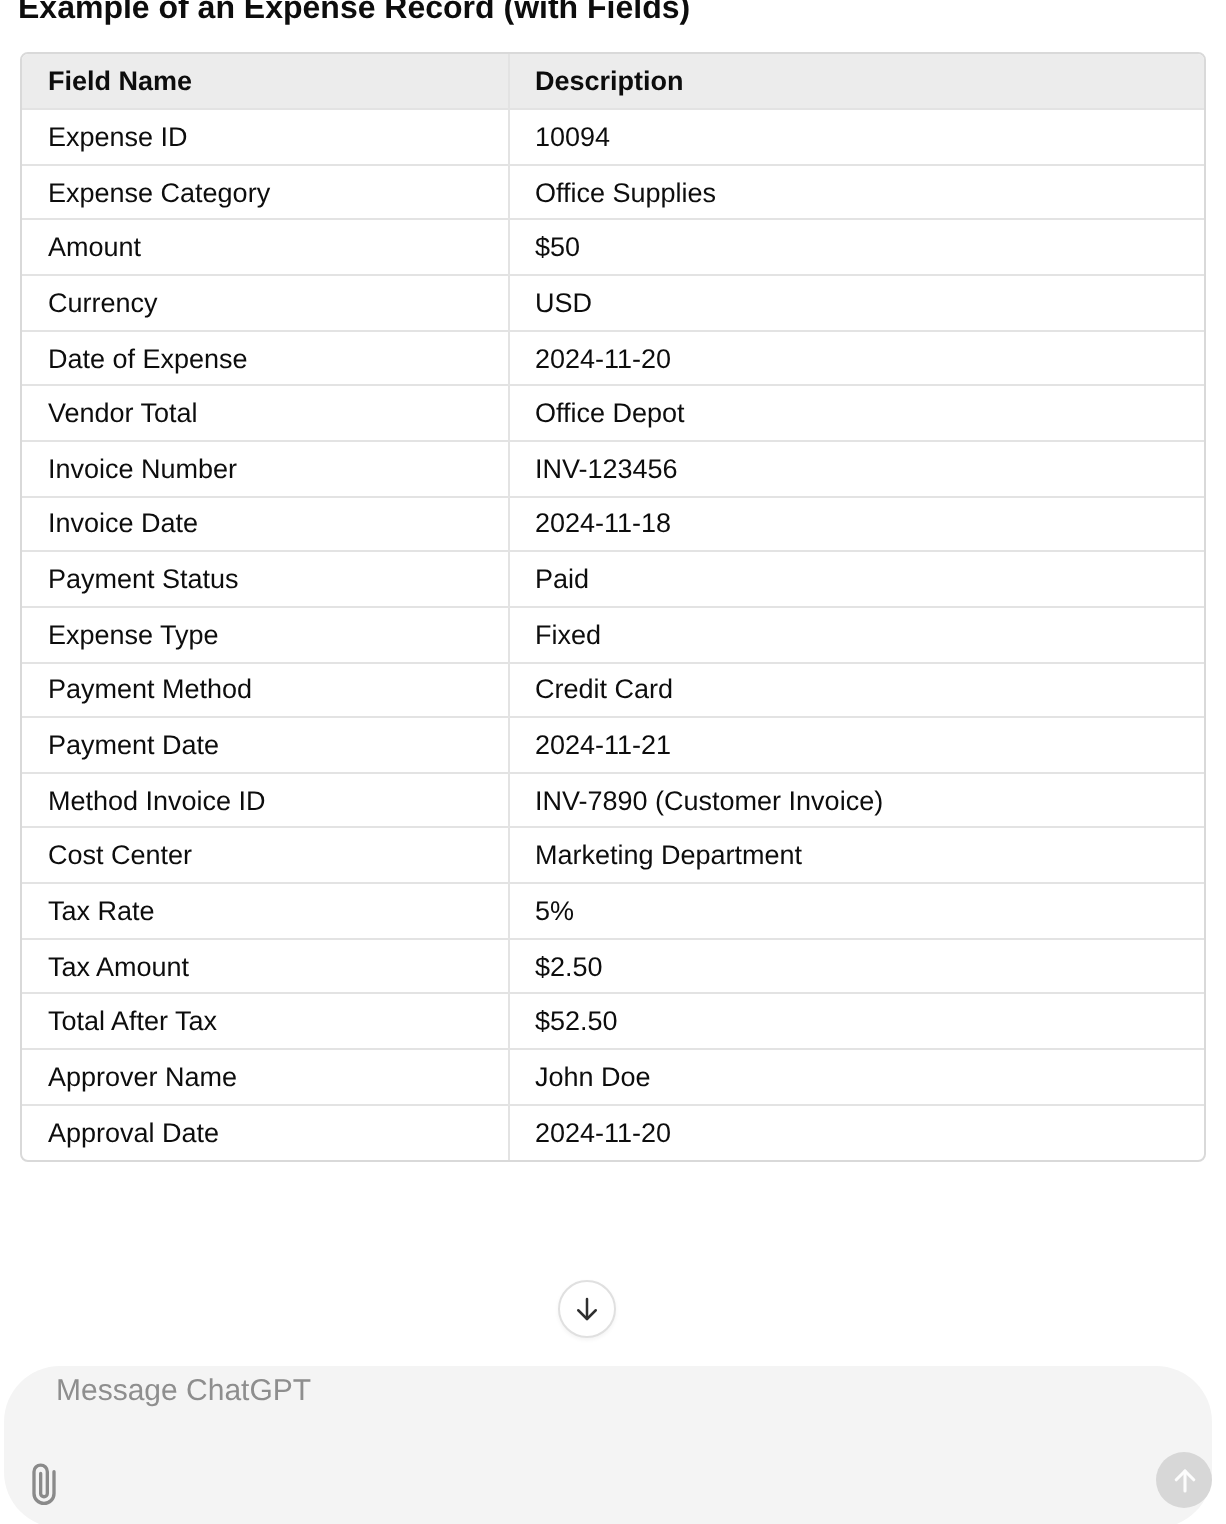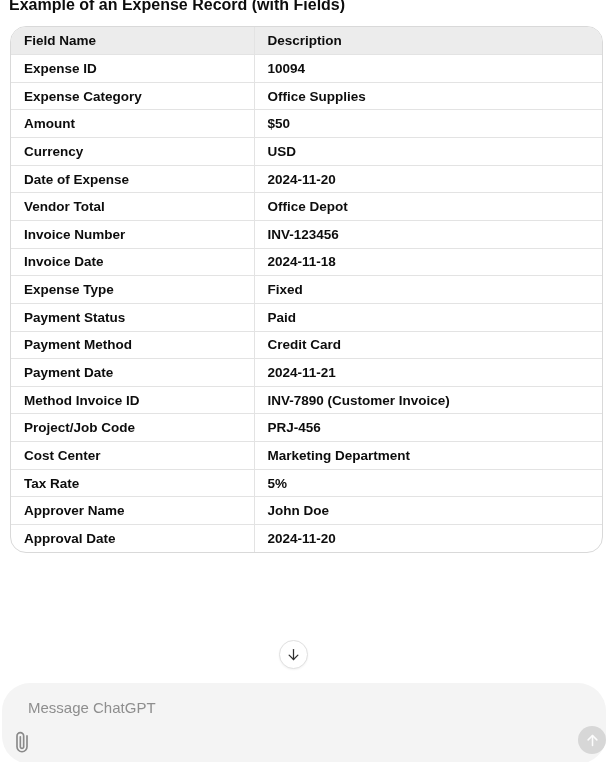--- a/index.html
+++ b/index.html
@@ -23,41 +23,41 @@
     white-space: nowrap;
   }
 
   
   .table-wrap {
     position: absolute;
     left: 10px;
     top: 26px;
     width: 593px;
     border: 1px solid #d9d9d9;
-    border-radius: 16px;
+    border-radius: 4px;
     overflow: hidden;
     background: #ffffff;
   }
   table.expense-table {
     width: 100%;
     border-collapse: collapse;
     table-layout: fixed;
     font-size: 13.5px;
   }
   table.expense-table col.c1 { width: 243px; }
   table.expense-table th,
   table.expense-table td {
     height: 27.65px;
     padding: 0 13px;
     text-align: left;
     vertical-align: middle;
     border-bottom: 1px solid #e3e3e3;
     white-space: nowrap;
     overflow: hidden;
-    font-weight: 700;
+    font-weight: 400;
     color: #0d0d0d;
   }
   table.expense-table th {
     background: #ececec;
     font-weight: 600;
   }
   table.expense-table th:first-child,
   table.expense-table td:first-child {
     border-right: 1px solid #e3e3e3;
   }
@@ -87,21 +87,21 @@
     left: 2px;
     top: 683px;
     width: 604px;
     height: 81px;
     background: #f4f4f4;
     border-radius: 28px;
   }
   .composer-placeholder {
     position: absolute;
     left: 26px;
-    top: 16px;
+    top: 4px;
     font-size: 15px;
     color: #8e8e8e;
   }
   .attach-btn {
     position: absolute;
     left: 7px;
     top: 46px;
     width: 26px;
     height: 26px;
     display: flex;
@@ -175,50 +175,54 @@
       </tr>
         <tr>
         <td>Invoice Number</td>
         <td>INV-123456</td>
       </tr>
         <tr>
         <td>Invoice Date</td>
         <td>2024-11-18</td>
       </tr>
         <tr>
+        <td>Payment Status</td>
+        <td>Paid</td>
+      </tr>
+        <tr>
         <td>Expense Type</td>
         <td>Fixed</td>
       </tr>
         <tr>
-        <td>Payment Status</td>
-        <td>Paid</td>
-      </tr>
-        <tr>
         <td>Payment Method</td>
         <td>Credit Card</td>
       </tr>
         <tr>
         <td>Payment Date</td>
         <td>2024-11-21</td>
       </tr>
         <tr>
         <td>Method Invoice ID</td>
         <td>INV-7890 (Customer Invoice)</td>
       </tr>
         <tr>
-        <td>Project/Job Code</td>
-        <td>PRJ-456</td>
-      </tr>
-        <tr>
         <td>Cost Center</td>
         <td>Marketing Department</td>
       </tr>
         <tr>
         <td>Tax Rate</td>
         <td>5%</td>
+      </tr>
+        <tr>
+        <td>Tax Amount</td>
+        <td>$2.50</td>
+      </tr>
+        <tr>
+        <td>Total After Tax</td>
+        <td>$52.50</td>
       </tr>
         <tr>
         <td>Approver Name</td>
         <td>John Doe</td>
       </tr>
         <tr>
         <td>Approval Date</td>
         <td>2024-11-20</td>
       </tr>
       </tbody>

